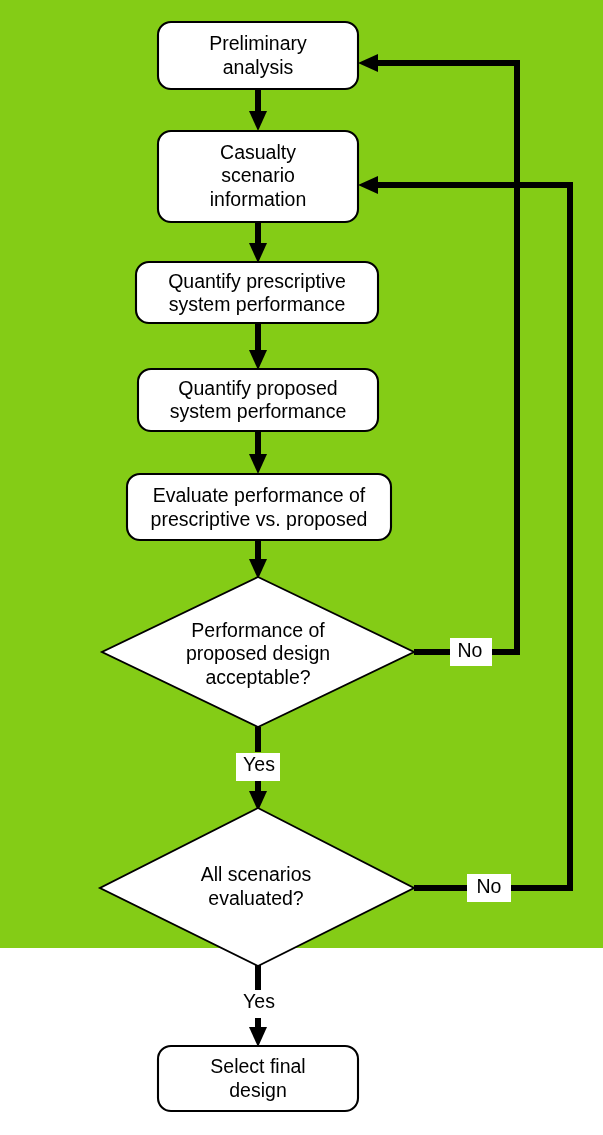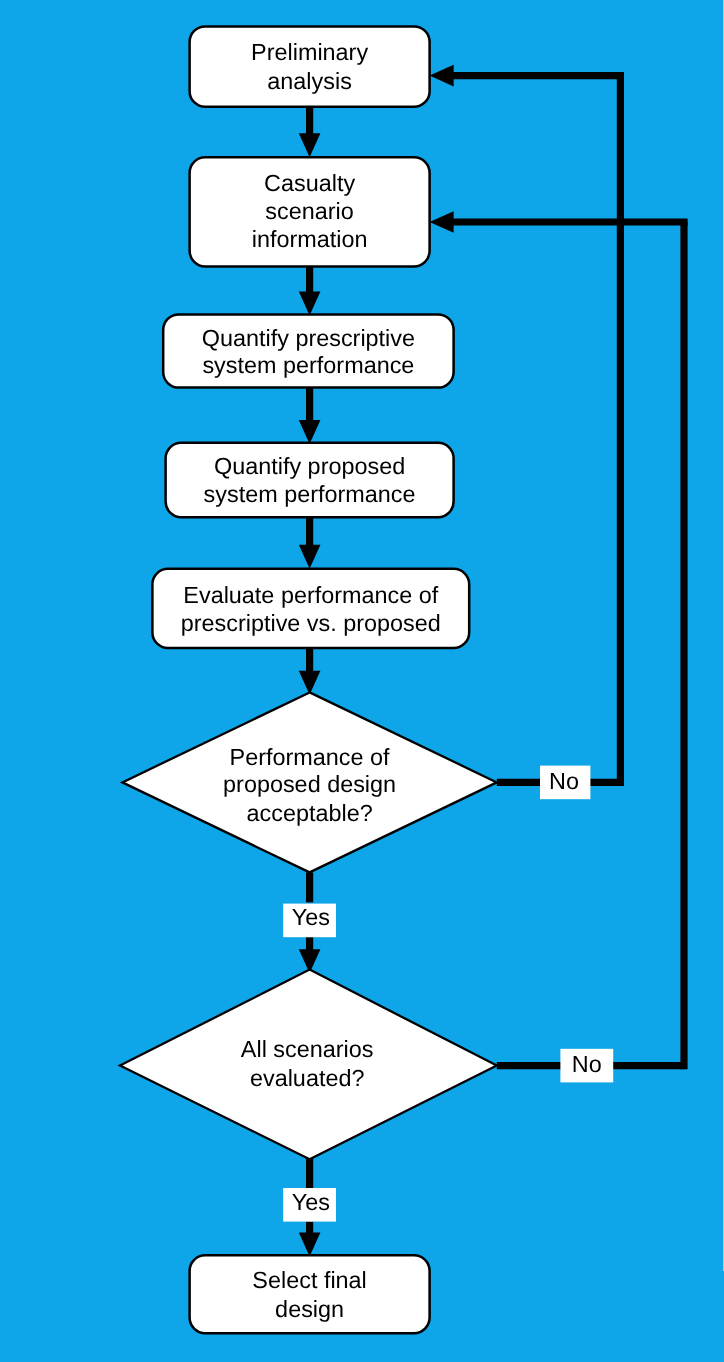--- a/index.html
+++ b/index.html
@@ -9,22 +9,22 @@
   }
   body {
     width: 603px;
     height: 1135px;
     font-family: "Liberation Sans", sans-serif;
     overflow: hidden;
   }
   #flowchart-root {
     position: relative;
     width: 603px;
-    height: 1135px;
-    background: #0ea5e9;
+    height: 948px;
+    background: #84cc16;
   }
   svg.chart-svg {
     display: block;
     width: 603px;
     height: 1135px;
   }
   .node-shape {
     fill: #ffffff;
     stroke: #000000;
   }

